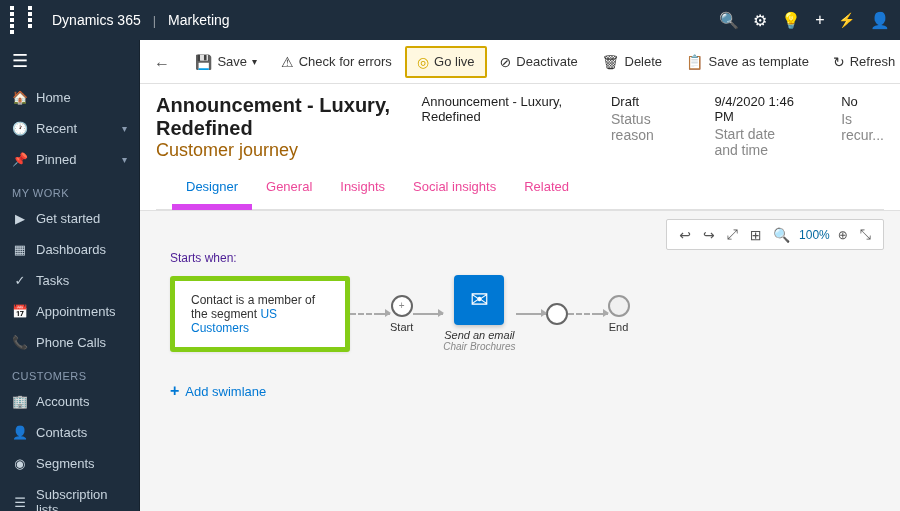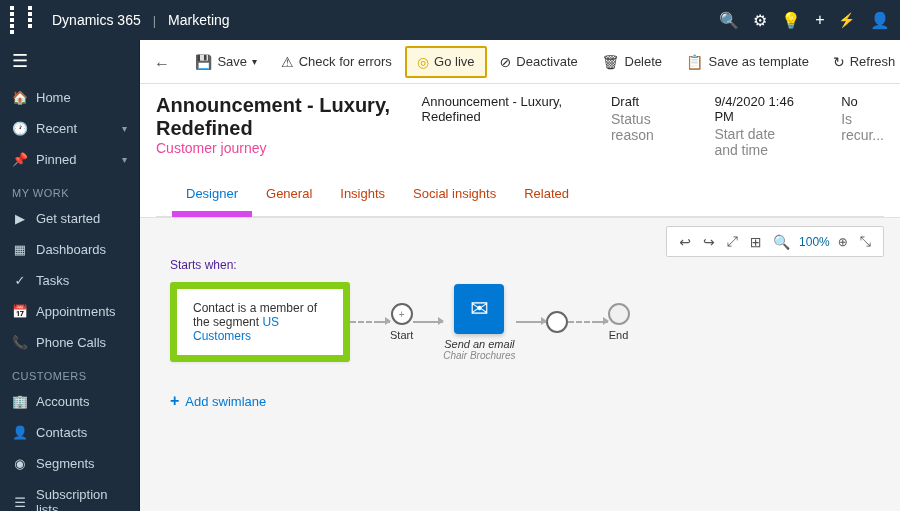--- a/index.html
+++ b/index.html
@@ -92,40 +92,40 @@
     }
 
     
     .record-header {
       background: white;
       border-bottom: 1px solid #e0e0e0;
       padding: 10px 16px 0 16px;
       flex-shrink: 0;
     }
     .record-title { font-size: 20px; font-weight: 600; color: #1e1e1e; }
-    .record-entity { font-size: 14px; color: #ec4899; margin-bottom: 20px; }
+    .record-entity { font-size: 18px; color: #a16207; margin-bottom: 8px; }
     .record-meta { display: flex; align-items: flex-start; gap: 40px; margin-bottom: 0; }
     .meta-field { display: flex; flex-direction: column; gap: 2px; }
     .meta-label { font-size: 14px; color: #888; }
     .meta-value { font-size: 13px; color: #1e1e1e; }
 
     
     .record-tabs {
       display: flex;
       gap: 0;
       border-bottom: 1px solid #e0e0e0;
       background: white;
       padding: 0 16px;
       flex-shrink: 0;
     }
     .tab {
       padding: 10px 14px;
       cursor: pointer;
       font-size: 13px;
-      color: #c2410c;
+      color: #ec4899;
       border-bottom: 2px solid transparent;
       margin-bottom: -1px;
     }
     .tab.active { color: #0078d4; border-bottom: 6px solid #d946ef; font-weight: 500; }
 
     
     .canvas-area {
       flex: 1;
       background: #f5f5f5;
       overflow: auto;
@@ -147,21 +147,21 @@
       background: none; border: none; cursor: pointer; font-size: 14px; color: #555; padding: 2px 4px;
     }
     .canvas-toolbar span { font-size: 12px; color: #0369a1; }
 
     
     .journey-content { padding: 40px 30px; }
     .starts-when-label { font-size: 12px; color: #4c1d95; margin-bottom: 8px; }
 
     .condition-box {
       background: white;
-      border: 7px solid #84cc16;
+      border: 5px solid #84cc16;
       border-radius: 3px;
       padding: 12px 16px;
       width: 180px;
       font-size: 12px;
       color: #333;
       box-shadow: 0 1px 3px rgba(0,0,0,0.08);
     }
     .condition-link { color: #0078d4; cursor: pointer; }
     .circle-node {
       width: 22px; height: 22px;

